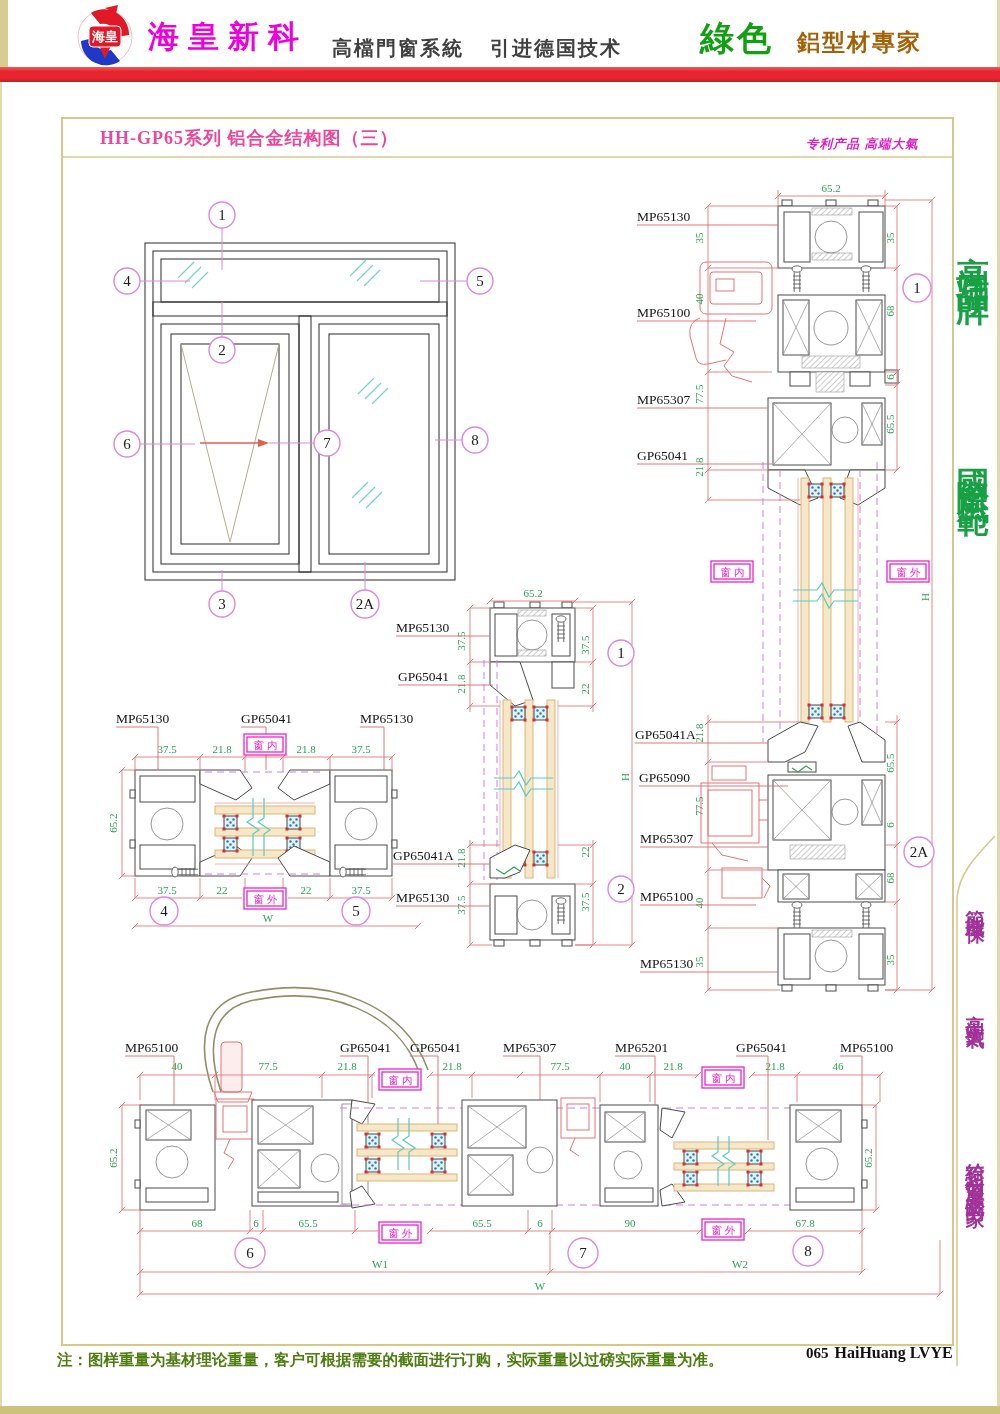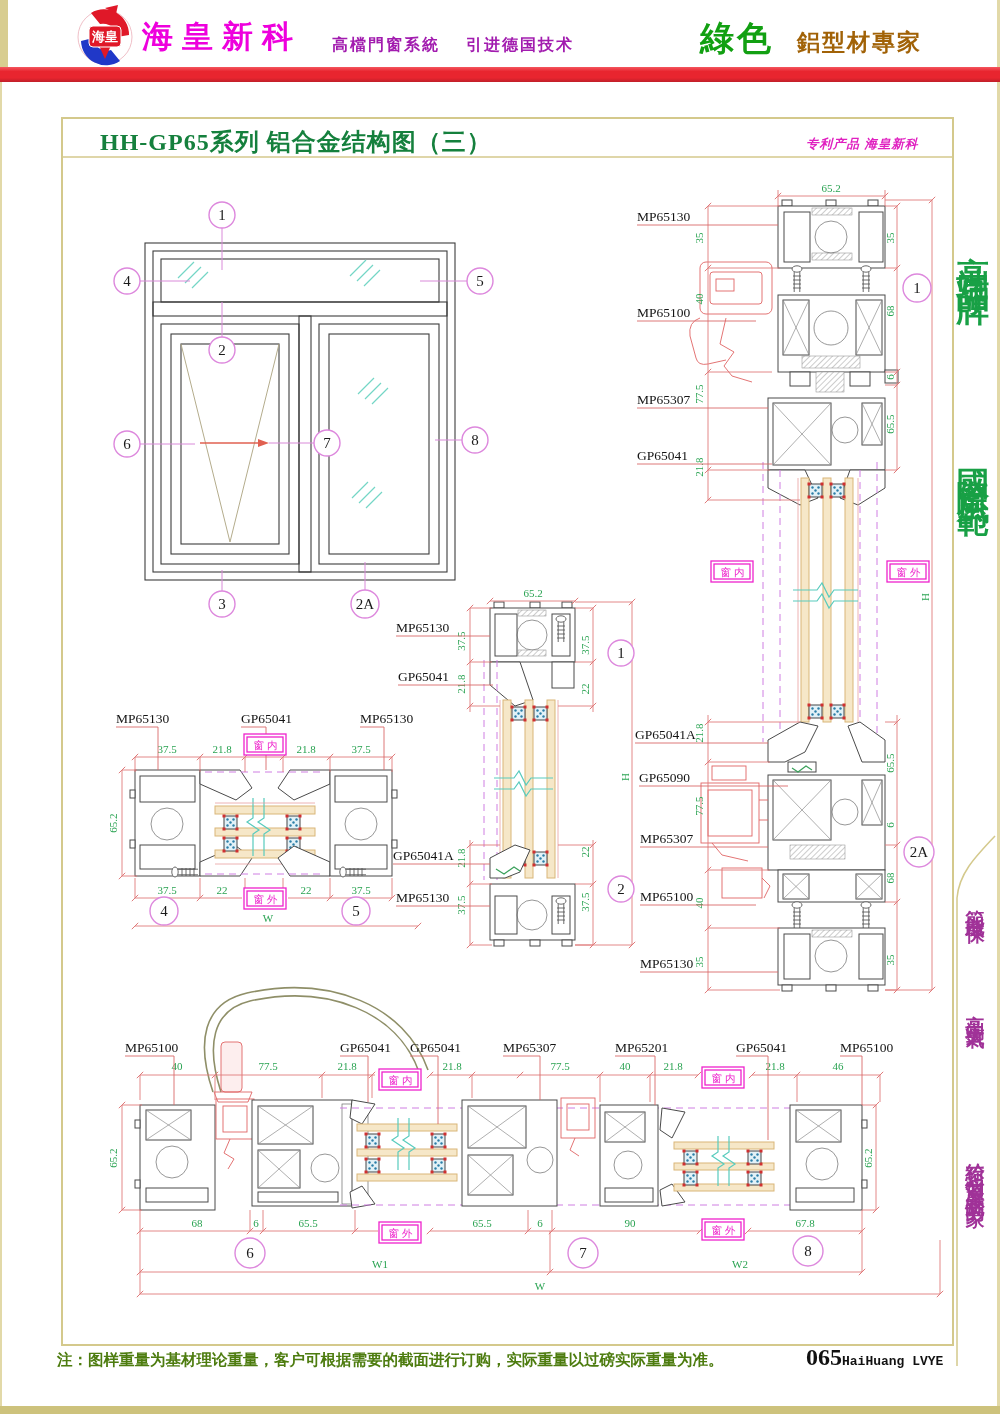--- a/index.html
+++ b/index.html
@@ -6,40 +6,40 @@
   body{width:1000px;height:1414px;position:relative;background:#fff;
        font-family:"Liberation Sans",sans-serif;overflow:hidden}
   .abs{position:absolute}
   #left-strip{left:0;top:0;width:8px;height:67px;background:#d8cd90}
   #edge-left{left:0;top:67px;width:2px;height:1347px;background:#e2d9a8}
   #edge-right{left:997px;top:0;width:3px;height:1414px;background:#e2d9a8}
   #red-bar{left:0;top:67px;width:1000px;height:15px;
            background:linear-gradient(#f4565e,#e8252f 30%,#e8252f 72%,#c01f29)}
   #bottom-band{left:0;top:1406px;width:1000px;height:8px;background:#cdc27c}
   #logo-wrap{left:74px;top:5px;width:62px;height:62px}
-  #company{left:142px;top:16px;font-size:31px;font-weight:bold;color:#ee00dd;
+  #company{left:148px;top:16px;font-size:31px;font-weight:bold;color:#ee00dd;
            letter-spacing:9px;font-family:"Liberation Serif",serif}
-  #tagline{left:332px;top:35px;font-size:16px;font-weight:bold;color:#a21caf;letter-spacing:2px}
+  #tagline{left:332px;top:35px;font-size:20px;font-weight:bold;color:#404040;letter-spacing:2px}
   #tagline .t2{margin-left:26px}
   #brand-green{left:700px;top:16px;font-size:34px;color:#12a012;font-weight:600;
                font-family:"Liberation Serif",serif;letter-spacing:3px}
   #brand-blue{left:797px;top:27px;font-size:23px;color:#a16207;font-weight:bold;letter-spacing:2px}
-  #page-title{left:100px;top:126px;font-size:24px;color:#15803d;font-weight:bold;
+  #page-title{left:100px;top:126px;font-size:18px;color:#ec4899;font-weight:bold;
               letter-spacing:1px;font-family:"Liberation Serif",serif}
   #patent{left:806px;top:136px;font-size:12.5px;color:#e020c0;font-style:italic;
           font-weight:bold;letter-spacing:1px}
   .vtext{writing-mode:vertical-rl;text-orientation:upright}
   #sg1,#sg2{left:950px;font-size:33px;color:#18a045;letter-spacing:12px;font-weight:600}
   #sg1{top:230px} #sg2{top:442px}
   #sp1,#sp2,#sp3{left:962px;font-size:19px;color:#a03298;letter-spacing:5px;font-weight:600}
   #sp1{top:895px} #sp2{top:1000px} #sp3{top:1148px}
   #note{left:57px;top:1350px;font-size:15.5px;color:#4d7c0f;font-weight:bold}
   #pageno{left:806px;top:1344px;color:#111}
-  #pageno .num{font-size:24px;font-family:"Liberation Serif",serif;font-weight:bold}
-  #pageno .brand{font-size:13px;font-family:Liberation Mono, monospace;font-weight:bold;}
+  #pageno .num{font-size:15px;font-family:"Liberation Serif",serif;font-weight:bold}
+  #pageno .brand{font-size:16px;font-family:Liberation Serif, serif;font-weight:bold;margin-left:6px}
   
   #draw{left:0;top:0}
   .fr{fill:none;stroke:#3c3c3c;stroke-width:1.1}
   .pf{fill:#fff;stroke:#4a4a4a;stroke-width:1}
   .thin{fill:none;stroke:#6a6a6a;stroke-width:0.7}
   .xl{stroke:#8c8c8c;stroke-width:0.7;fill:none}
   .dim{stroke:#e07a7a;stroke-width:0.9;fill:none}
   .lead{stroke:#d96a6a;stroke-width:0.9;fill:none}
   .dimt{fill:#2aa352;font:11px "Liberation Serif",serif;text-anchor:middle}
   .lblt{fill:#141414;font:13.5px "Liberation Serif",serif}
@@ -78,21 +78,21 @@
 </div>
 <div class="abs" id="company">海皇新科</div>
 <div class="abs" id="tagline">
   <span class="t1">高檔門窗系統</span><span class="t2">引进德国技术</span>
 </div>
 <div class="abs" id="brand-green">綠色</div>
 <div class="abs" id="brand-blue">鋁型材專家</div>
 <div class="abs" id="red-bar"></div>
 
 <div class="abs" id="page-title">HH-GP65系列  铝合金结构图（三）</div>
-<div class="abs" id="patent">专利产品  海皇新科</div>
+<div class="abs" id="patent">专利产品  高端大氣</div>
 
 <div class="abs vtext" id="sg1">高端品牌</div>
 <div class="abs vtext" id="sg2">國際風範</div>
 <div class="abs vtext" id="sp1">節能環保</div>
 <div class="abs vtext" id="sp2">高端大氣</div>
 <div class="abs vtext" id="sp3">給您一個溫馨心跳的家</div>
 
 <div class="abs" id="note">注：图样重量为基材理论重量，客户可根据需要的截面进行订购，实际重量以过磅实际重量为准。</div>
 <div class="abs" id="pageno">
   <span class="num">065</span><span class="brand">HaiHuang LVYE</span>

